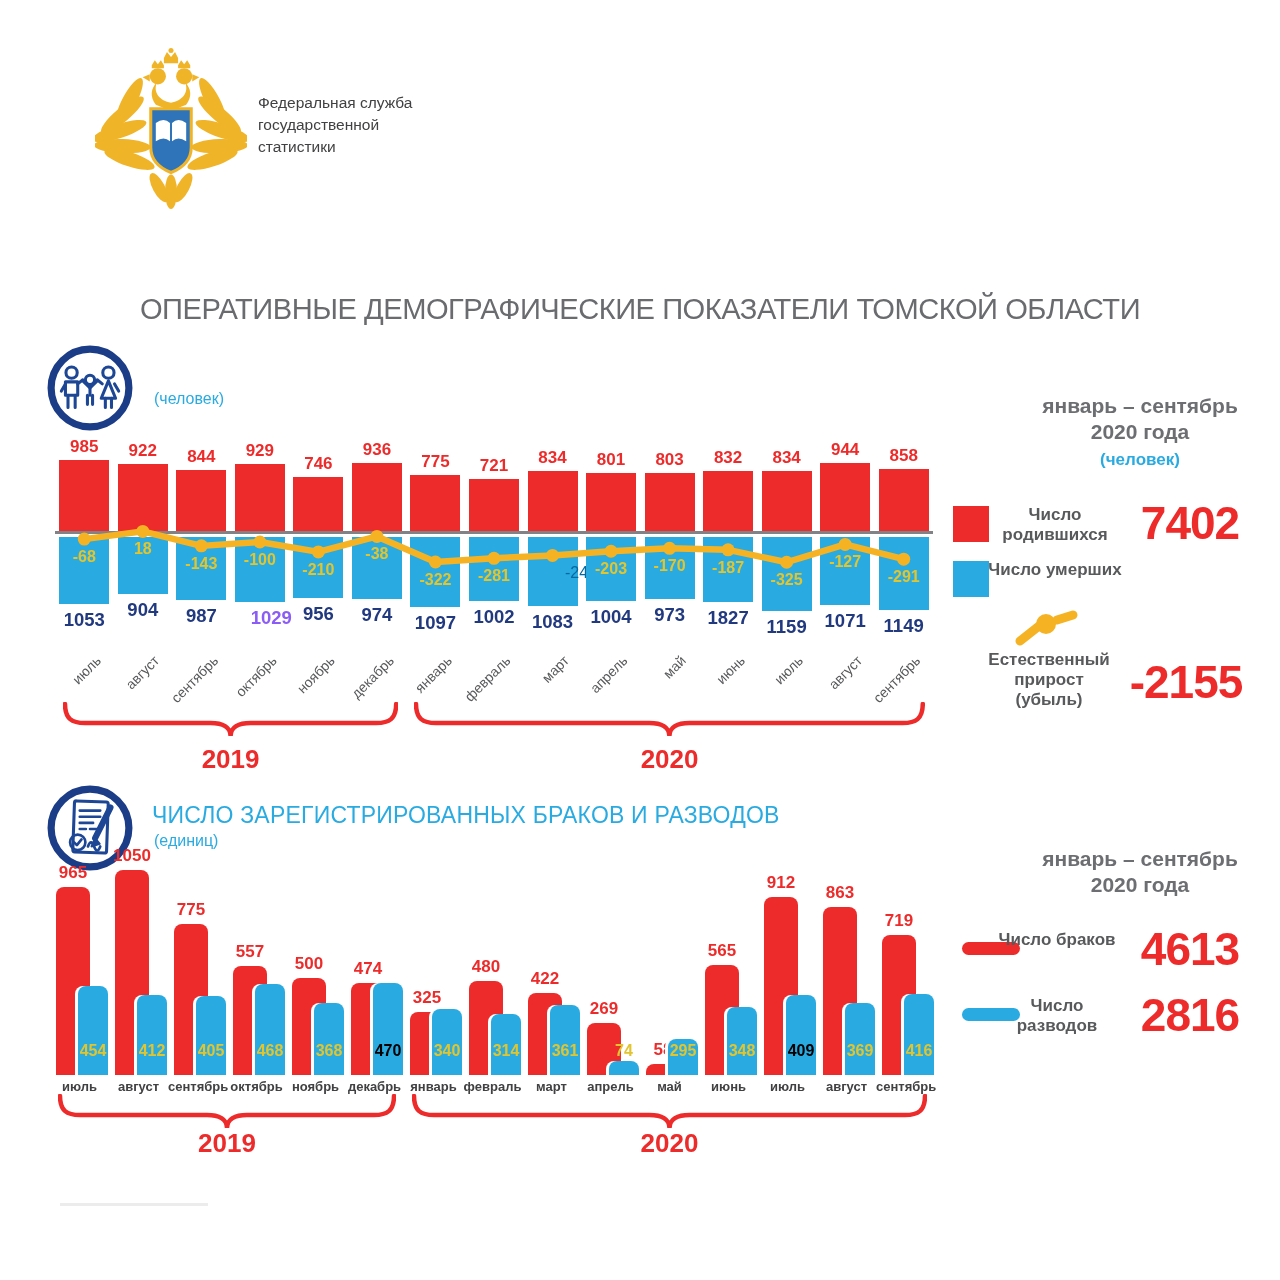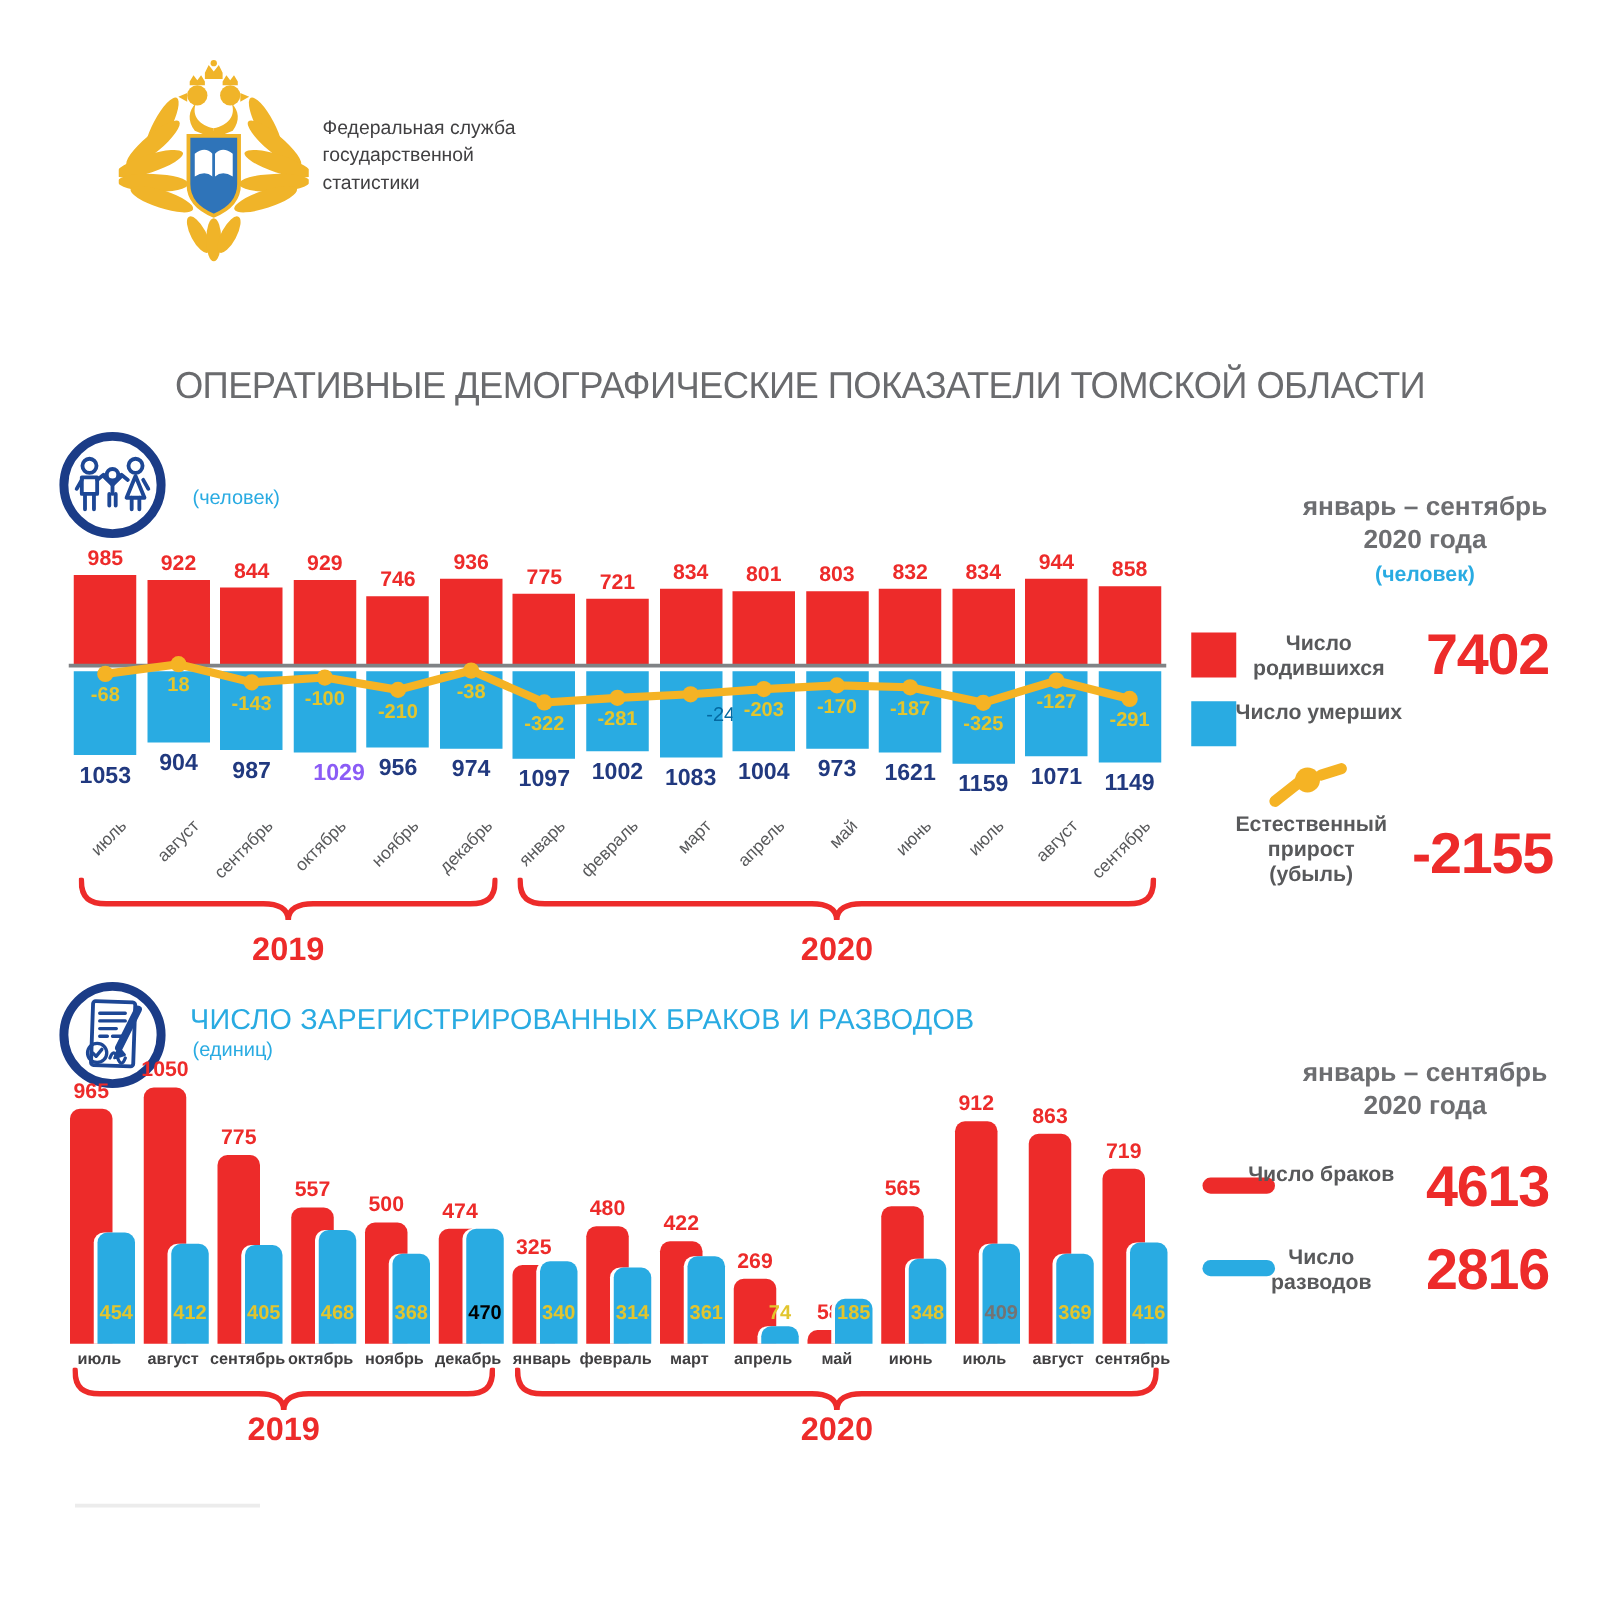--- a/index.html
+++ b/index.html
@@ -224,21 +224,21 @@
       <div style="position: absolute; top: 650px; right: 654.965px; font-size: 14px; color: rgb(88, 89, 91); white-space: nowrap; transform-origin: 100% 50%; transform: rotate(-45deg);">апрель</div>
       <div style="position: absolute; left: 644.565px; top: 473.176px; width: 50px; height: 59.8235px; background: rgb(237, 43, 42);"></div>
       <div style="position: absolute; left: 640.565px; top: 450.176px; width: 58px; text-align: center; font-size: 17px; font-weight: bold; color: rgb(237, 43, 42);">803</div>
       <div style="position: absolute; left: 644.565px; top: 537px; width: 50px; height: 61.7855px; background: rgb(41, 171, 226);"></div>
       <div style="position: absolute; left: 637.565px; top: 603.785px; width: 64px; text-align: center; font-size: 18.5px; font-weight: bold; color: rgb(33, 57, 127);">973</div>
       <div style="position: absolute; left: 638.565px; top: 557.3px; width: 62px; text-align: center; font-size: 16px; font-weight: bold; color: rgb(226, 197, 46);">-170</div>
       <div style="position: absolute; top: 650px; right: 596.435px; font-size: 14px; color: rgb(88, 89, 91); white-space: nowrap; transform-origin: 100% 50%; transform: rotate(-45deg);">май</div>
       <div style="position: absolute; left: 703.095px; top: 471.016px; width: 50px; height: 61.984px; background: rgb(237, 43, 42);"></div>
       <div style="position: absolute; left: 699.095px; top: 448.016px; width: 58px; text-align: center; font-size: 17px; font-weight: bold; color: rgb(237, 43, 42);">832</div>
       <div style="position: absolute; left: 703.095px; top: 537px; width: 50px; height: 64.7065px; background: rgb(41, 171, 226);"></div>
-      <div style="position: absolute; left: 696.095px; top: 606.707px; width: 64px; text-align: center; font-size: 18.5px; font-weight: bold; color: rgb(33, 57, 127);">1621</div>
+      <div style="position: absolute; left: 696.095px; top: 606.707px; width: 64px; text-align: center; font-size: 18.5px; font-weight: bold; color: rgb(33, 57, 127);">1827</div>
       <div style="position: absolute; left: 697.095px; top: 558.83px; width: 62px; text-align: center; font-size: 16px; font-weight: bold; color: rgb(226, 197, 46);">-187</div>
       <div style="position: absolute; top: 650px; right: 537.905px; font-size: 14px; color: rgb(88, 89, 91); white-space: nowrap; transform-origin: 100% 50%; transform: rotate(-45deg);">июнь</div>
       <div style="position: absolute; left: 761.625px; top: 470.867px; width: 50px; height: 62.133px; background: rgb(237, 43, 42);"></div>
       <div style="position: absolute; left: 757.625px; top: 447.867px; width: 58px; text-align: center; font-size: 17px; font-weight: bold; color: rgb(237, 43, 42);">834</div>
       <div style="position: absolute; left: 761.625px; top: 537px; width: 50px; height: 73.5965px; background: rgb(41, 171, 226);"></div>
       <div style="position: absolute; left: 754.625px; top: 615.596px; width: 64px; text-align: center; font-size: 18.5px; font-weight: bold; color: rgb(33, 57, 127);">1159</div>
       <div style="position: absolute; left: 755.625px; top: 571.25px; width: 62px; text-align: center; font-size: 16px; font-weight: bold; color: rgb(226, 197, 46);">-325</div>
       <div style="position: absolute; top: 650px; right: 479.375px; font-size: 14px; color: rgb(88, 89, 91); white-space: nowrap; transform-origin: 100% 50%; transform: rotate(-45deg);">июль</div>
       <div style="position: absolute; left: 820.155px; top: 462.672px; width: 50px; height: 70.328px; background: rgb(237, 43, 42);"></div>
       <div style="position: absolute; left: 816.155px; top: 439.672px; width: 58px; text-align: center; font-size: 17px; font-weight: bold; color: rgb(237, 43, 42);">944</div>
@@ -327,31 +327,31 @@
       <div style="position: absolute; left: 536px; top: 1042px; width: 58px; text-align: center; font-size: 16px; font-weight: bold; color: rgb(226, 197, 46); z-index: 3;">361</div>
       <div style="position: absolute; left: 522px; top: 1079px; width: 59px; text-align: center; font-size: 13px; font-weight: bold; color: rgb(65, 64, 66);">март</div>
       <div style="position: absolute; left: 587px; top: 1022.54px; width: 34px; height: 52.455px; background: rgb(237, 43, 42); border-radius: 8px 8px 0px 0px;"></div>
       <div style="position: absolute; left: 575px; top: 998.545px; width: 58px; text-align: center; font-size: 17px; font-weight: bold; color: rgb(237, 43, 42);">269</div>
       <div style="position: absolute; left: 609px; top: 1060.57px; width: 30px; height: 14.43px; background: rgb(41, 171, 226); border-radius: 8px 8px 0px 0px; box-shadow: rgb(255, 255, 255) -3px 0px 0px;"></div>
       <div style="position: absolute; left: 595px; top: 1042px; width: 58px; text-align: center; font-size: 16px; font-weight: bold; color: rgb(226, 197, 46); z-index: 3;">74</div>
       <div style="position: absolute; left: 581px; top: 1079px; width: 59px; text-align: center; font-size: 13px; font-weight: bold; color: rgb(65, 64, 66);">апрель</div>
       <div style="position: absolute; left: 646px; top: 1063.69px; width: 34px; height: 11.31px; background: rgb(237, 43, 42); border-radius: 8px 8px 0px 0px;"></div>
       <div style="position: absolute; left: 634px; top: 1039.69px; width: 58px; text-align: center; font-size: 17px; font-weight: bold; color: rgb(237, 43, 42);">58</div>
       <div style="position: absolute; left: 668px; top: 1038.92px; width: 30px; height: 36.075px; background: rgb(41, 171, 226); border-radius: 8px 8px 0px 0px; box-shadow: rgb(255, 255, 255) -3px 0px 0px;"></div>
-      <div style="position: absolute; left: 654px; top: 1042px; width: 58px; text-align: center; font-size: 16px; font-weight: bold; color: rgb(226, 197, 46); z-index: 3;">185</div>
+      <div style="position: absolute; left: 654px; top: 1042px; width: 58px; text-align: center; font-size: 16px; font-weight: bold; color: rgb(226, 197, 46); z-index: 3;">295</div>
       <div style="position: absolute; left: 640px; top: 1079px; width: 59px; text-align: center; font-size: 13px; font-weight: bold; color: rgb(65, 64, 66);">май</div>
       <div style="position: absolute; left: 705px; top: 964.825px; width: 34px; height: 110.175px; background: rgb(237, 43, 42); border-radius: 8px 8px 0px 0px;"></div>
       <div style="position: absolute; left: 693px; top: 940.825px; width: 58px; text-align: center; font-size: 17px; font-weight: bold; color: rgb(237, 43, 42);">565</div>
       <div style="position: absolute; left: 727px; top: 1007.14px; width: 30px; height: 67.86px; background: rgb(41, 171, 226); border-radius: 8px 8px 0px 0px; box-shadow: rgb(255, 255, 255) -3px 0px 0px;"></div>
       <div style="position: absolute; left: 713px; top: 1042px; width: 58px; text-align: center; font-size: 16px; font-weight: bold; color: rgb(226, 197, 46); z-index: 3;">348</div>
       <div style="position: absolute; left: 699px; top: 1079px; width: 59px; text-align: center; font-size: 13px; font-weight: bold; color: rgb(65, 64, 66);">июнь</div>
       <div style="position: absolute; left: 764px; top: 897.16px; width: 34px; height: 177.84px; background: rgb(237, 43, 42); border-radius: 8px 8px 0px 0px;"></div>
       <div style="position: absolute; left: 752px; top: 873.16px; width: 58px; text-align: center; font-size: 17px; font-weight: bold; color: rgb(237, 43, 42);">912</div>
       <div style="position: absolute; left: 786px; top: 995.245px; width: 30px; height: 79.755px; background: rgb(41, 171, 226); border-radius: 8px 8px 0px 0px; box-shadow: rgb(255, 255, 255) -3px 0px 0px;"></div>
-      <div style="position: absolute; left: 772px; top: 1042px; width: 58px; text-align: center; font-size: 16px; font-weight: bold; color: #737373; z-index: 3;">409</div>
+      <div style="position: absolute; left: 772px; top: 1042px; width: 58px; text-align: center; font-size: 16px; font-weight: bold; color: #000000; z-index: 3;">409</div>
       <div style="position: absolute; left: 758px; top: 1079px; width: 59px; text-align: center; font-size: 13px; font-weight: bold; color: rgb(65, 64, 66);">июль</div>
       <div style="position: absolute; left: 823px; top: 906.715px; width: 34px; height: 168.285px; background: rgb(237, 43, 42); border-radius: 8px 8px 0px 0px;"></div>
       <div style="position: absolute; left: 811px; top: 882.715px; width: 58px; text-align: center; font-size: 17px; font-weight: bold; color: rgb(237, 43, 42);">863</div>
       <div style="position: absolute; left: 845px; top: 1003.04px; width: 30px; height: 71.955px; background: rgb(41, 171, 226); border-radius: 8px 8px 0px 0px; box-shadow: rgb(255, 255, 255) -3px 0px 0px;"></div>
       <div style="position: absolute; left: 831px; top: 1042px; width: 58px; text-align: center; font-size: 16px; font-weight: bold; color: rgb(226, 197, 46); z-index: 3;">369</div>
       <div style="position: absolute; left: 817px; top: 1079px; width: 59px; text-align: center; font-size: 13px; font-weight: bold; color: rgb(65, 64, 66);">август</div>
       <div style="position: absolute; left: 882px; top: 934.795px; width: 34px; height: 140.205px; background: rgb(237, 43, 42); border-radius: 8px 8px 0px 0px;"></div>
       <div style="position: absolute; left: 870px; top: 910.795px; width: 58px; text-align: center; font-size: 17px; font-weight: bold; color: rgb(237, 43, 42);">719</div>
       <div style="position: absolute; left: 904px; top: 993.88px; width: 30px; height: 81.12px; background: rgb(41, 171, 226); border-radius: 8px 8px 0px 0px; box-shadow: rgb(255, 255, 255) -3px 0px 0px;"></div>
       <div style="position: absolute; left: 890px; top: 1042px; width: 58px; text-align: center; font-size: 16px; font-weight: bold; color: rgb(226, 197, 46); z-index: 3;">416</div>

